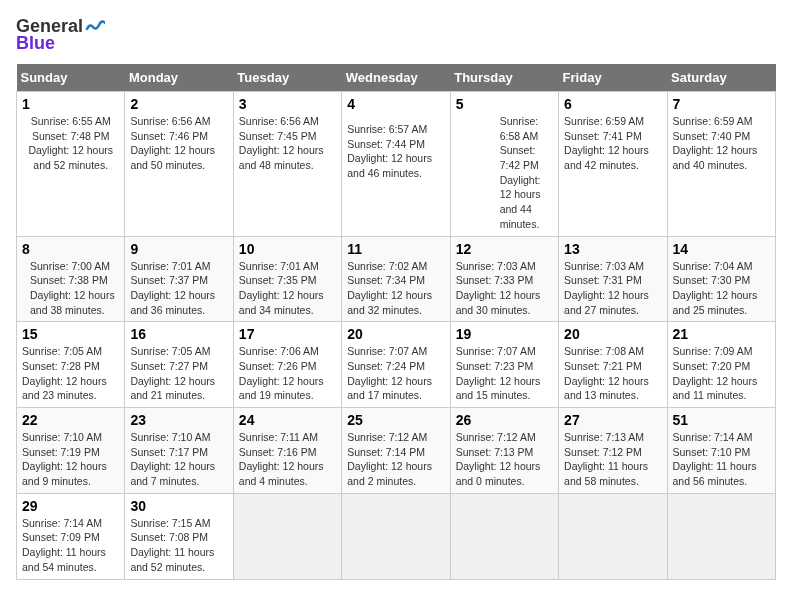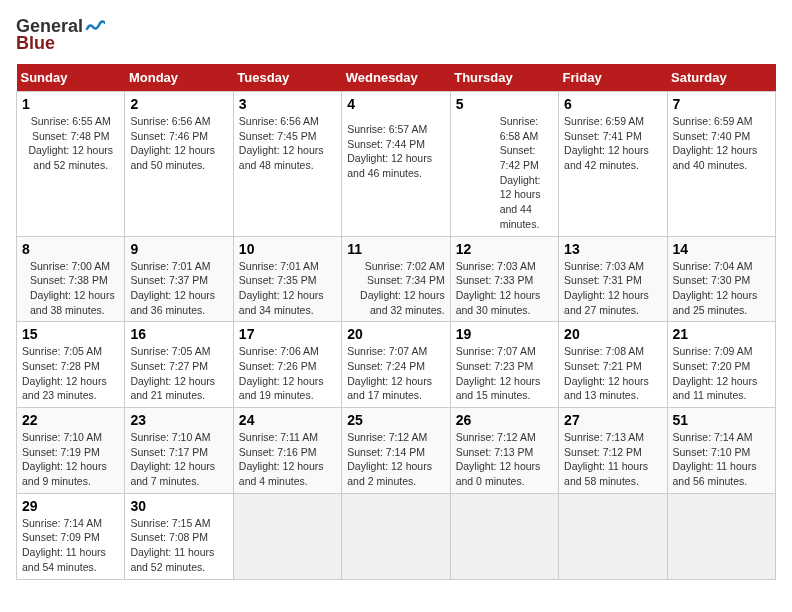--- a/index.html
+++ b/index.html
@@ -32,21 +32,21 @@
     .location-title {
       font-size: 16px;
       color: #555;
     }
     table {
       width: 100%;
       border-collapse: collapse;
       font-size: 11px;
     }
     th {
-      background-color: #b91c1c;
+      background-color: #737373;
       color: #fff;
       padding: 6px 4px;
       text-align: left;
       font-size: 13px;
       font-weight: bold;
     }
     td {
       vertical-align: top;
       padding: 4px 5px;
       border: 1px solid #ccc;
@@ -77,21 +77,21 @@
 
 <div class="header-area">
   <div class="logo">
   <div style="display:flex;flex-direction:column;align-items:flex-start;">
     <div style="display:flex;align-items:center;gap:2px;">
       <span style="font-size:18px;font-weight:bold;color:#333;">General</span>
       <svg width="20" height="20" viewBox="0 0 20 20">
         <path d="M2,12 Q5,6 8,10 Q11,14 14,8 Q17,2 20,6" stroke="#1a7abf" stroke-width="2.5" fill="none" stroke-linecap="round"></path>
       </svg>
     </div>
-    <span style="font-size:18px;font-weight:bold;color:#7f1d1d;margin-top:-4px;">Blue</span>
+    <span style="font-size:18px;font-weight:bold;color:#6d28d9;margin-top:-4px;">Blue</span>
   </div>
 </div>
   <div class="title-area">
     <div class="month-title"></div>
     <div class="location-title"></div>
   </div>
 </div>
 
 <table>
   <thead>
@@ -174,21 +174,21 @@
         </td>
         <td>
           <span class="day-num">10</span>
           <div class="day-info" style="white-space: pre-line;">Sunrise: 7:01 AM
 Sunset: 7:35 PM
 Daylight: 12 hours
 and 34 minutes.</div>
         </td>
         <td>
           <span class="day-num">11</span>
-          <div class="day-info" style="white-space: pre-line; text-align: right;">Sunrise: 7:02 AM
+          <div class="day-info" style="white-space: pre-line;">Sunrise: 7:02 AM
 Sunset: 7:34 PM
 Daylight: 12 hours
 and 32 minutes.</div>
         </td>
         <td>
           <span class="day-num">12</span>
           <div class="day-info" style="white-space: pre-line;">Sunrise: 7:03 AM
 Sunset: 7:33 PM
 Daylight: 12 hours
 and 30 minutes.</div>

